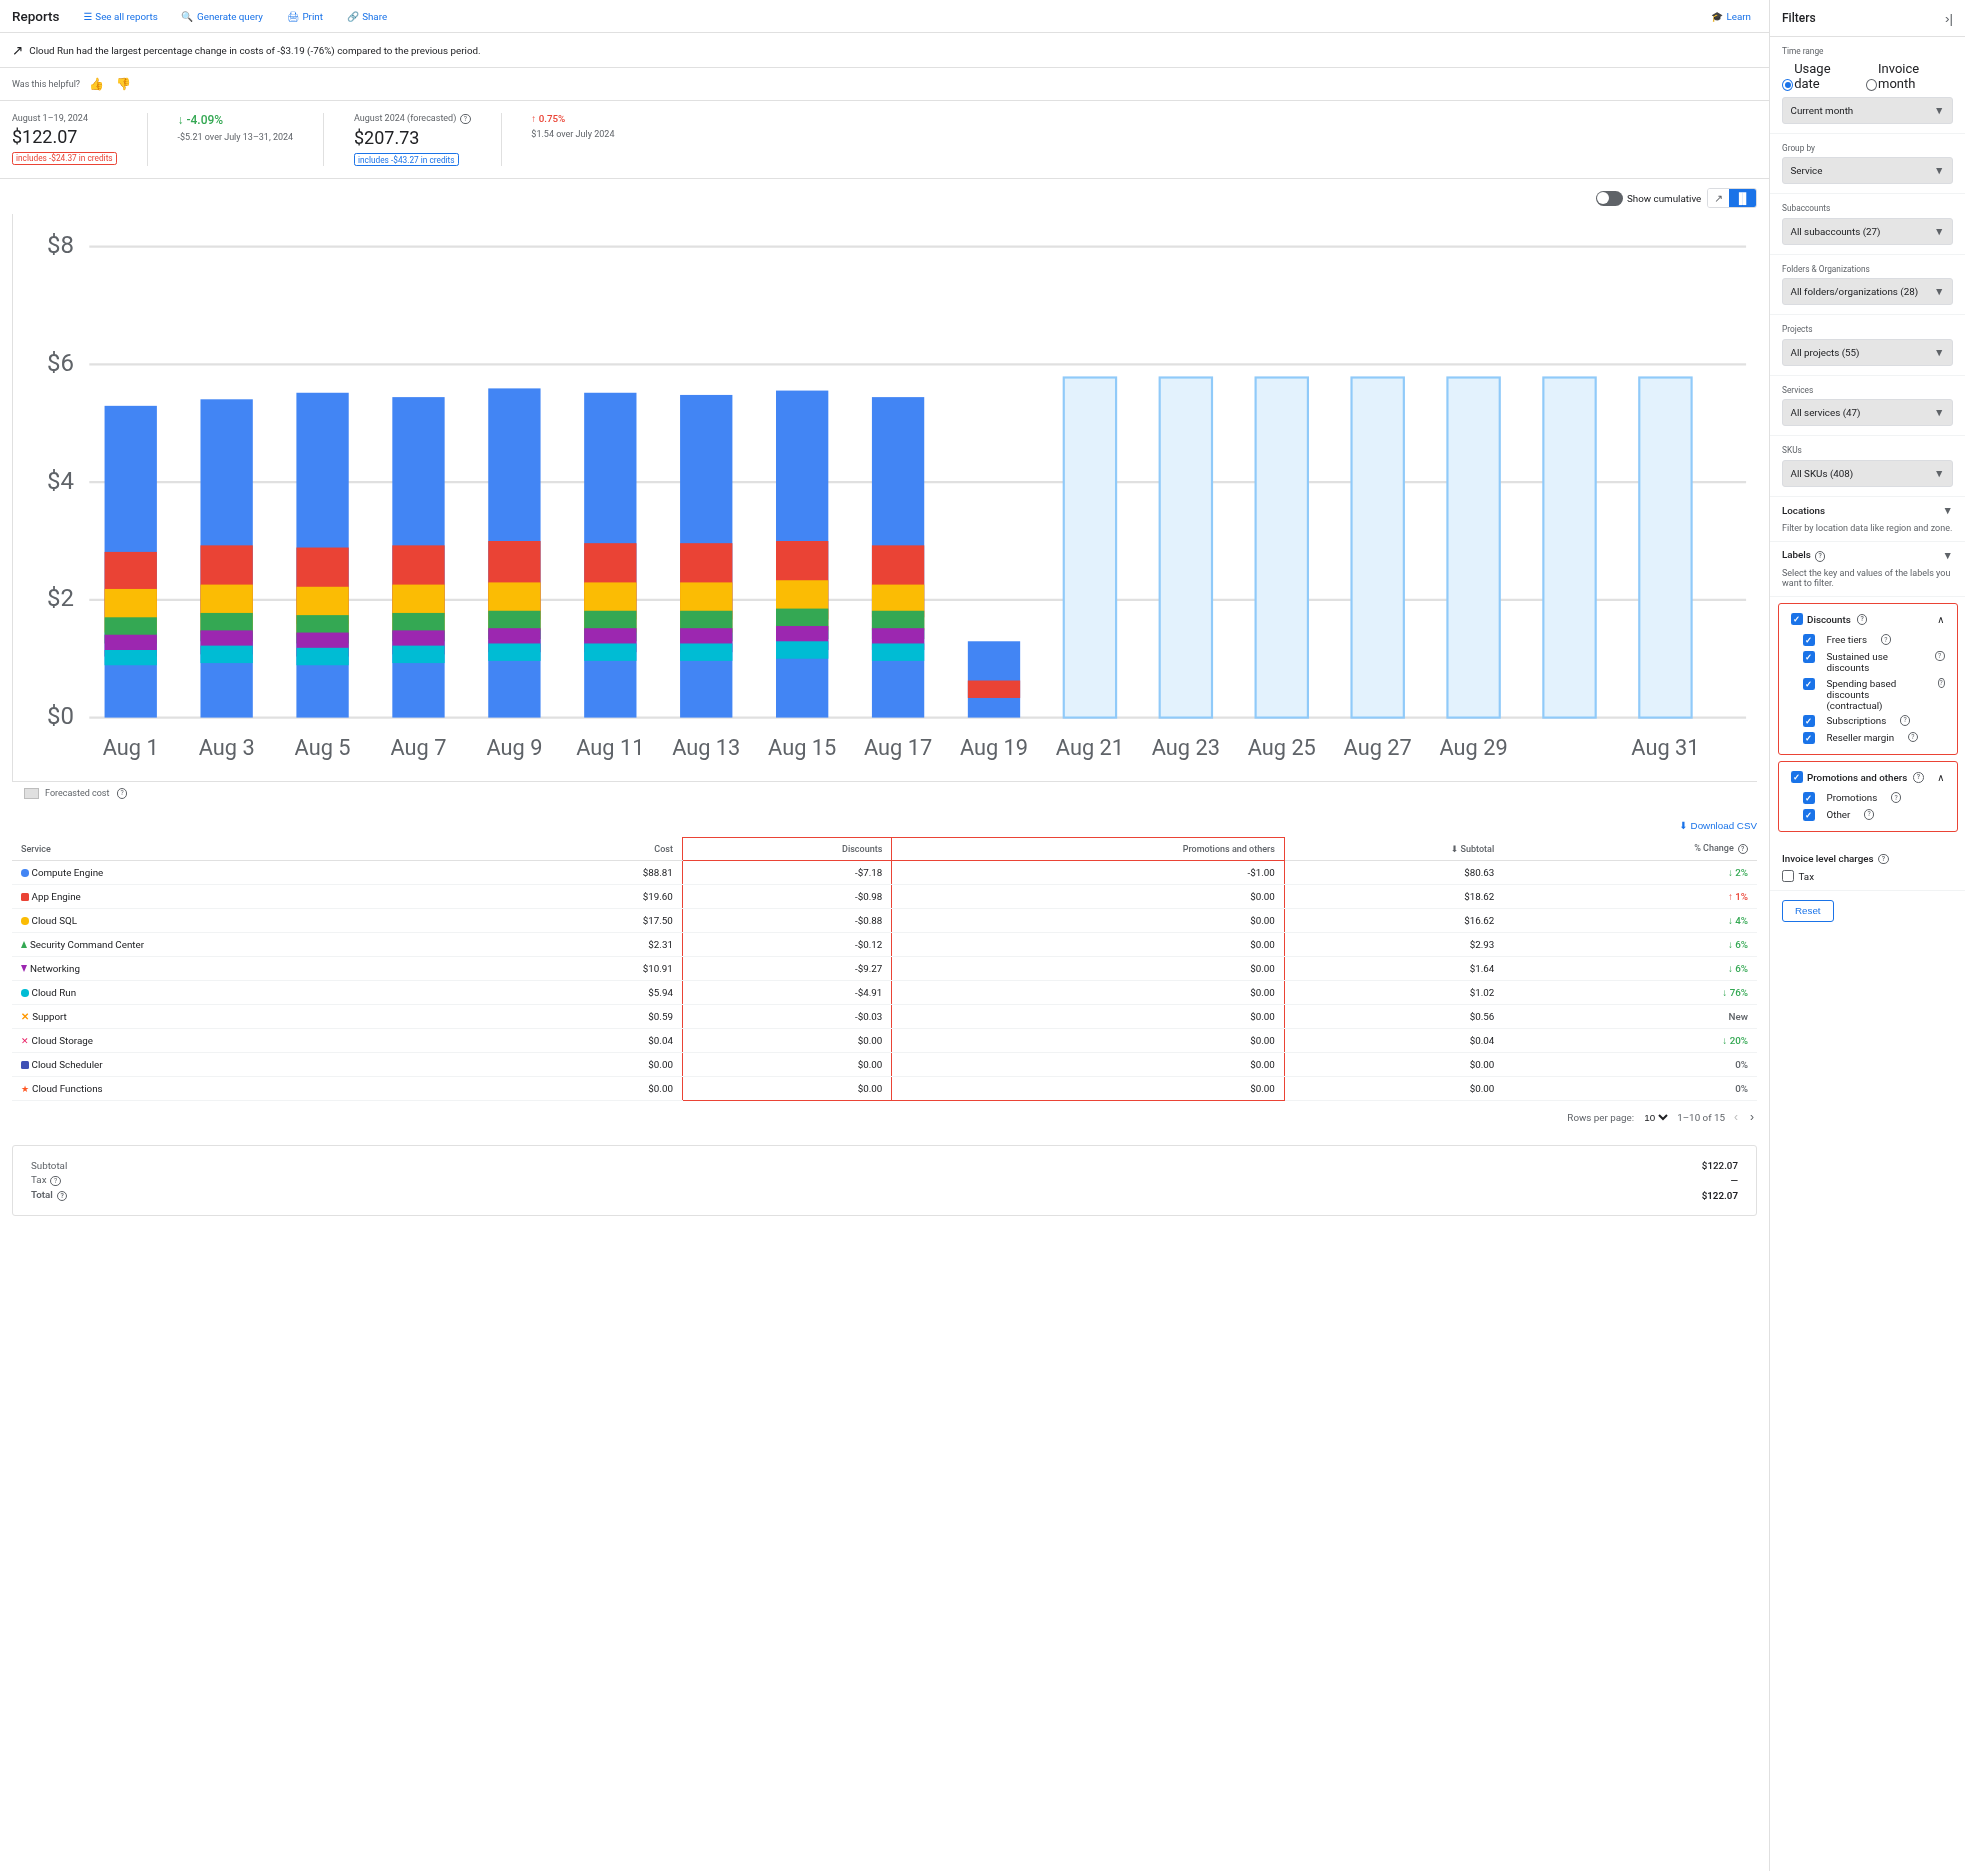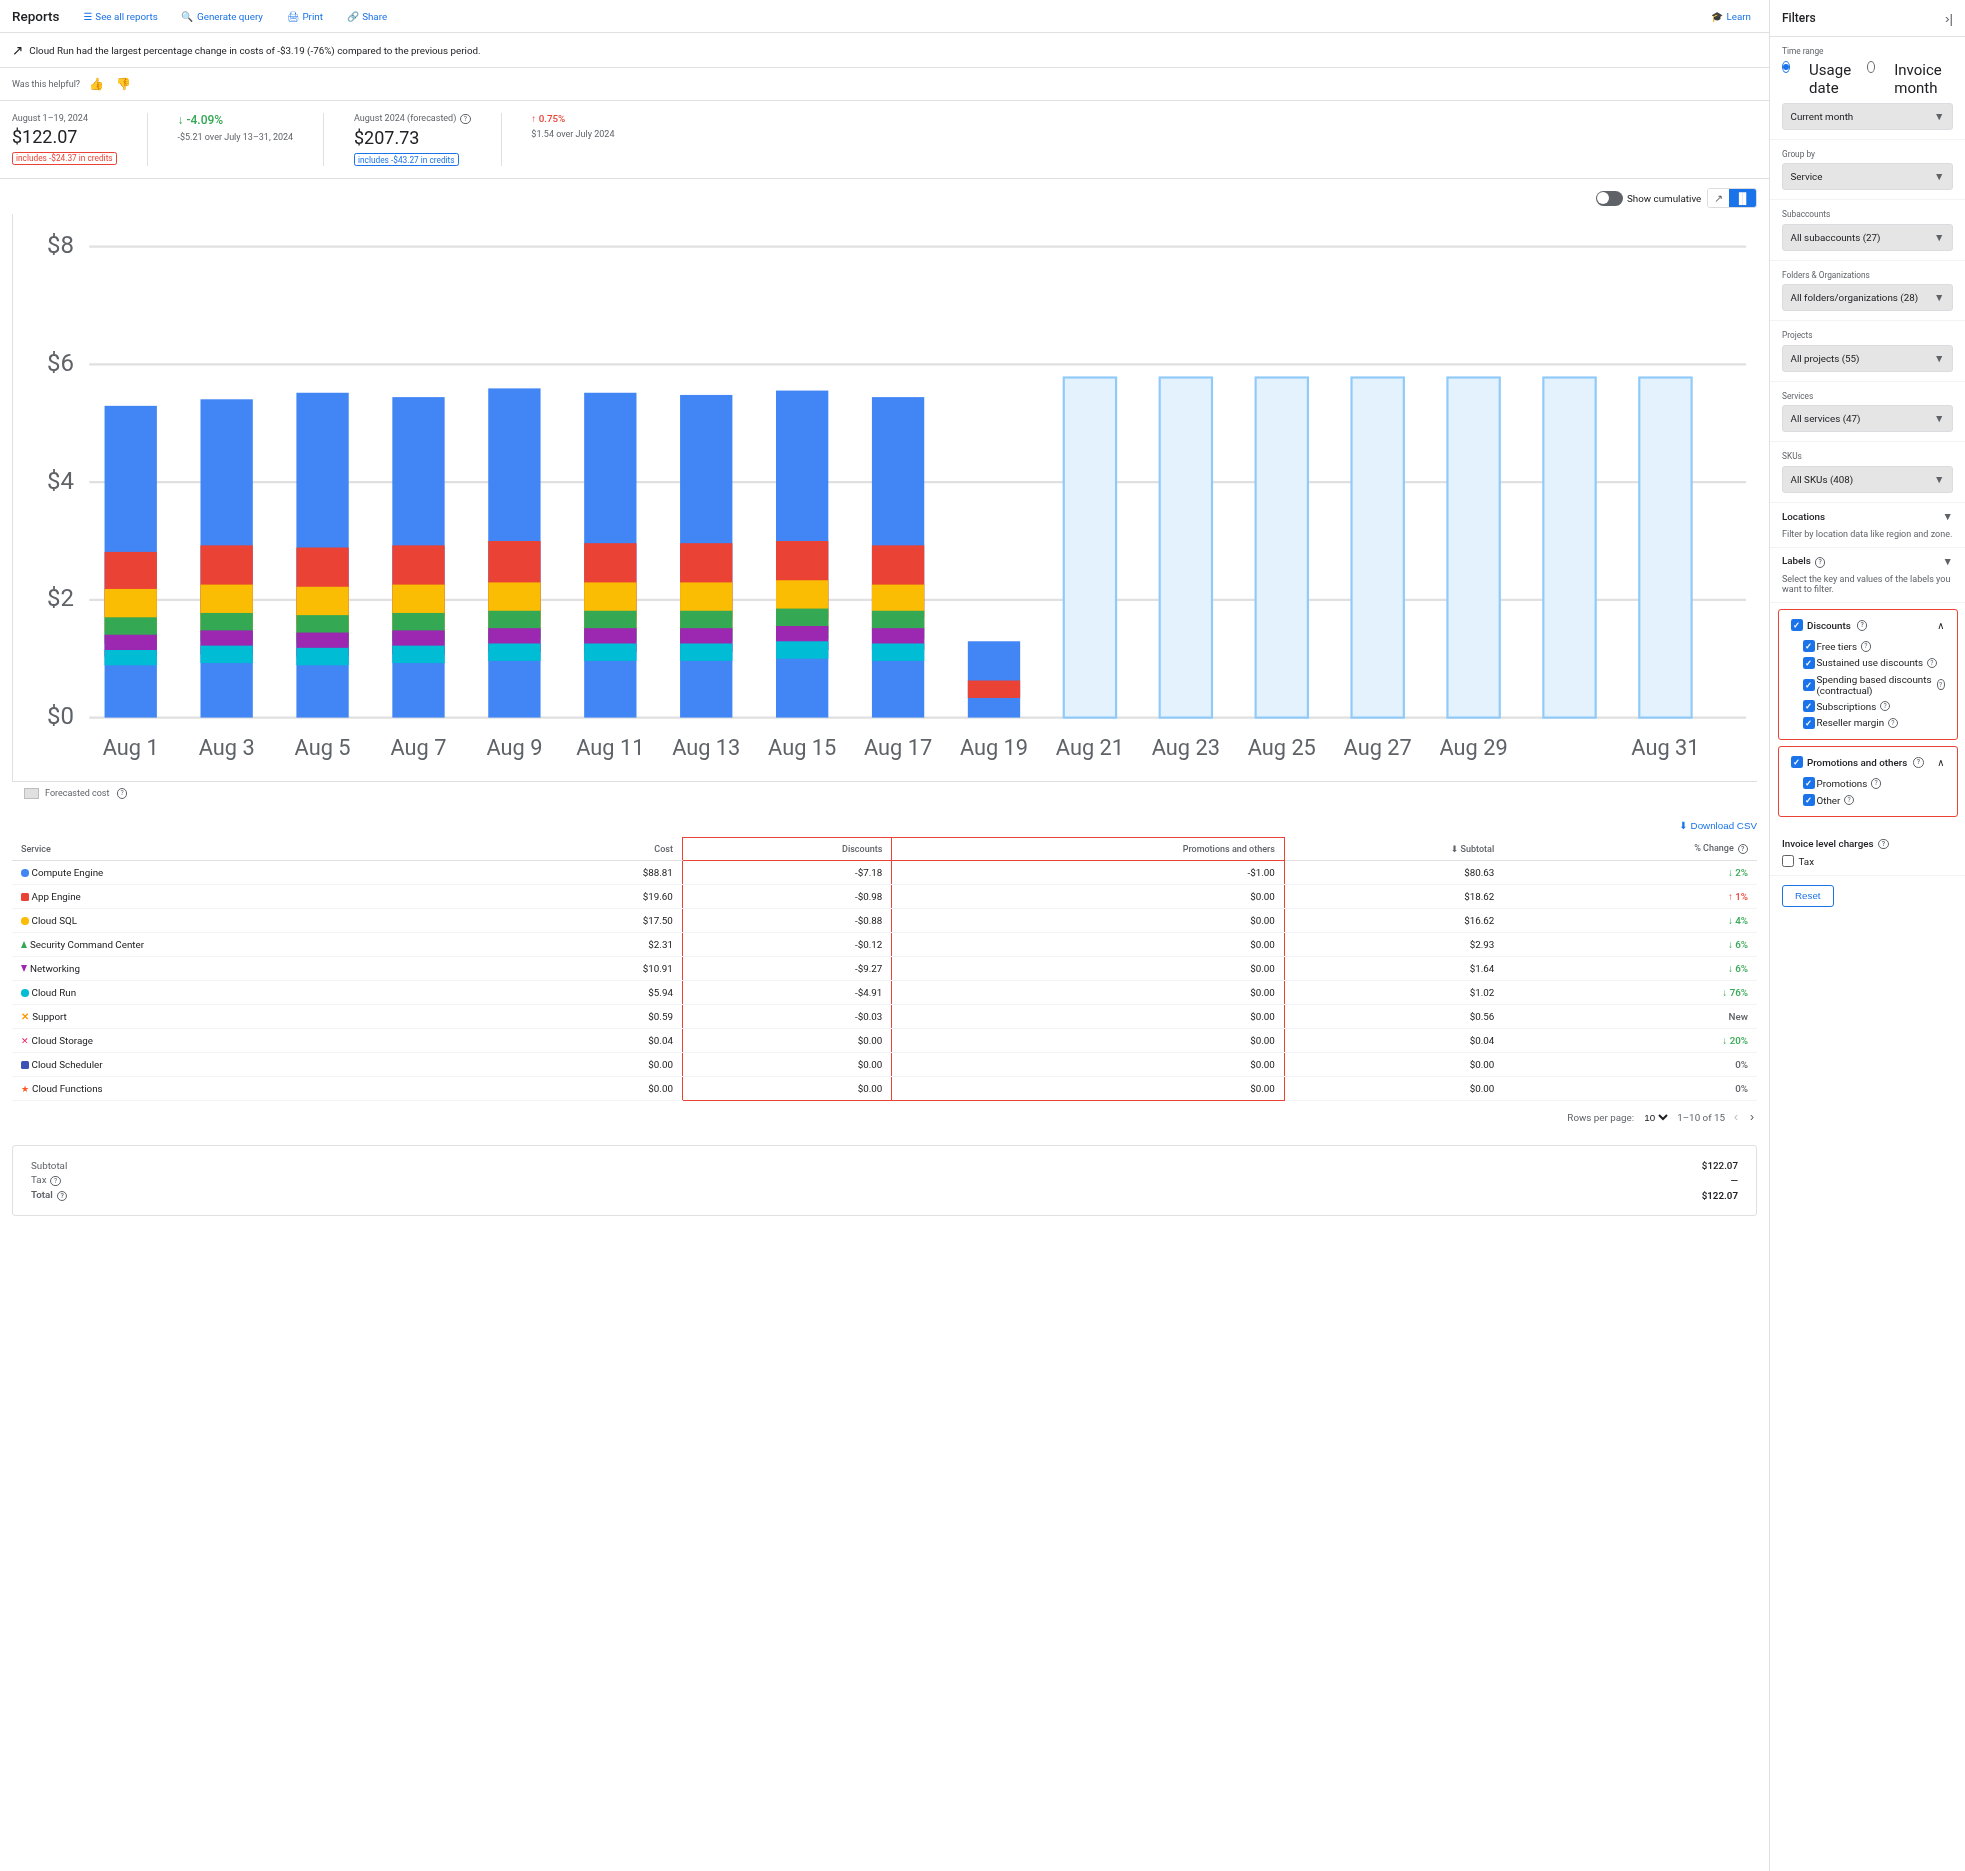--- a/index.html
+++ b/index.html
@@ -76,36 +76,36 @@
     
     .filters-panel { width: 196px; min-width: 196px; border-left: 0.8px solid #e0e0e0; background: #fff; overflow-y: auto; }
     .filters-header { display: flex; align-items: center; justify-content: space-between; padding: 10.5px 12px; border-bottom: 0.8px solid #e0e0e0; }
     .filters-title { font-size: 12px; font-weight: 500; }
     .filters-collapse-btn { background: none; border: none; cursor: pointer; color: #5f6368; font-size: 13.5px; }
     
     .filter-section { padding: 9px 12px; border-bottom: 0.8px solid #f1f3f4; }
     .filter-label { font-size: 8.3px; color: #5f6368; margin-bottom: 4.5px; }
     
     .radio-group { display: flex; gap: 12px; align-items: center; margin-bottom: 6px; }
-    .radio-item { display: flex; align-items: flex-start; gap: 19px; font-size: 15px; cursor: pointer; }
+    .radio-item { display: flex; align-items: flex-end; gap: 1px; font-size: 13px; cursor: pointer; }
     .radio-circle { width: 12px; height: 12px; border-radius: 50%; border: 1.5px solid #5f6368; display: inline-flex; align-items: center; justify-content: center; }
     .radio-circle.selected { border-color: #1a73e8; }
     .radio-circle.selected::after { content: ''; width: 6px; height: 6px; border-radius: 50%; background: #1a73e8; }
     
     .filter-dropdown { width: 100%; border: 0.8px solid #dadce0; border-radius: 3px; padding: 6px 7.5px; font-size: 9.8px; color: #202124; background: #e5e5e5; cursor: pointer; display: flex; align-items: center; justify-content: space-between; margin-top: 3px; }
     
     .filter-section-collapsible { padding: 7.5px 12px; border-bottom: 0.8px solid #f1f3f4; }
     .filter-section-header { display: flex; align-items: center; justify-content: space-between; cursor: pointer; }
     .filter-section-title { font-size: 9.8px; color: #202124; font-weight: 500; }
     .filter-section-body { padding-top: 6px; font-size: 9px; color: #5f6368; }
     
     
     .credits-section { padding: 7.5px 12px; border: 1.5px solid #ea4335; border-radius: 3px; margin: 6px 7.5px; }
     .credits-title { font-size: 9.8px; font-weight: 500; display: flex; align-items: center; justify-content: space-between; margin-bottom: 4.5px; }
-    .credits-item { display: flex; align-items: center; gap: 2px; font-size: 9.8px; padding: 2.3px 0; padding-left: 12px; }
+    .credits-item { display: flex; gap: 12px; font-size: 9.8px; padding: 2.3px 0; padding-left: 12px; }
     .credits-item-main { display: flex; align-items: center; gap: 4.5px; font-size: 9.8px; padding: 2.3px 0; }
     .checkbox { width: 12px; height: 12px; background: #1a73e8; border-radius: 2.3px; display: inline-flex; align-items: center; justify-content: center; flex-shrink: 0; }
     .checkbox::after { content: '✓'; color: white; font-size: 8.3px; font-weight: bold; }
     .help-icon { display: inline-flex; align-items: center; justify-content: center; width: 10.5px; height: 10.5px; border: 0.8px solid #5f6368; border-radius: 50%; font-size: 6.8px; color: #5f6368; cursor: pointer; margin-left: 1.5px; }
     
     .promotions-section { padding: 7.5px 12px; border: 1.5px solid #ea4335; border-radius: 3px; margin: 6px 7.5px; }
     .promotions-title { font-size: 9.8px; font-weight: 500; display: flex; align-items: center; justify-content: space-between; margin-bottom: 4.5px; }
     
     
     .invoice-section { padding: 7.5px 12px; border-bottom: 0.8px solid #f1f3f4; }

